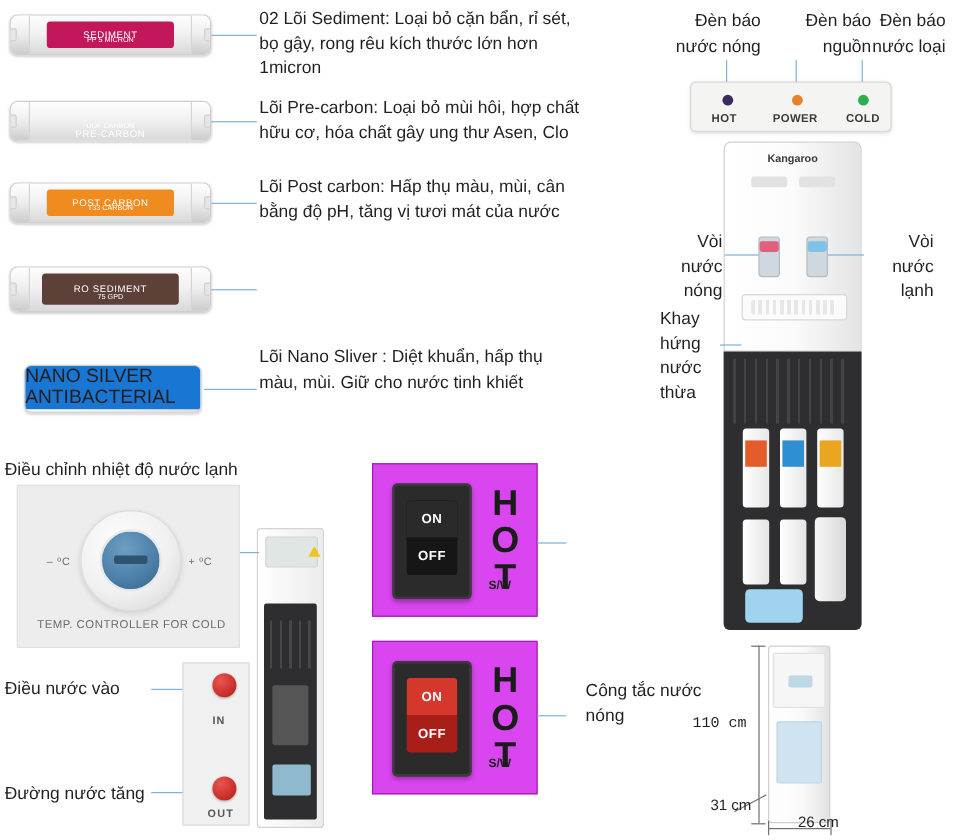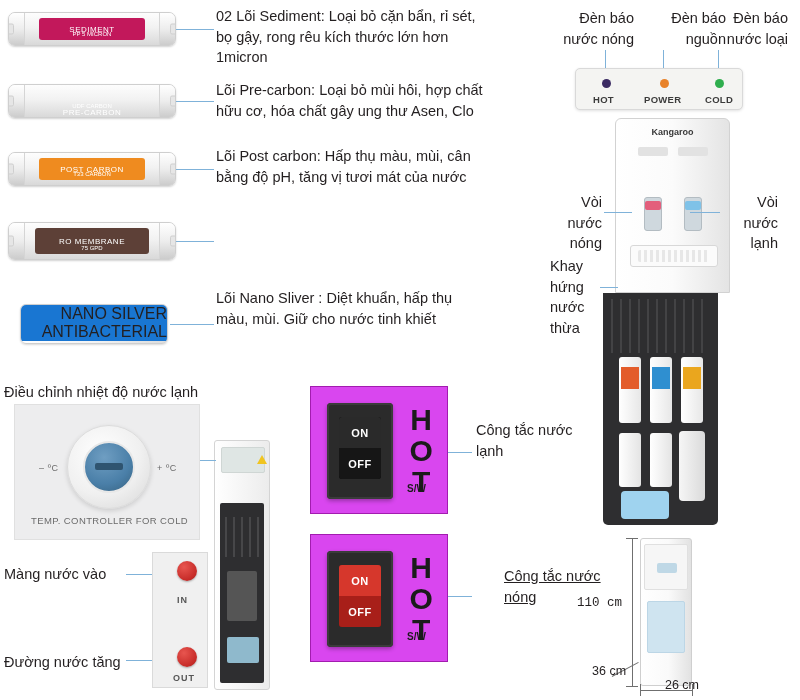--- a/index.html
+++ b/index.html
@@ -78,21 +78,20 @@
     box-shadow: 0 1px 3px rgba(0,0,0,.12);
   }
   .led { position: absolute; width: 9px; height: 9px; border-radius: 50%; }
   .led-lbl { position: absolute; font-size: 9.5px; font-weight: bold; color: #3b3b3b; letter-spacing: .3px;}
 
   .machine {
     position: absolute;
     background: linear-gradient(90deg,#ffffff 0%,#fbfbfb 50%,#e4e4e4 100%);
     border: 1px solid #d2d2d2;
     border-radius: 4px;
-    margin-left: 12px;
   }
   .machine-dark {
     position: absolute;
     background: #2e2e30;
     overflow: hidden;
   }
 
   
   .photo {
     position: absolute;
@@ -201,30 +200,30 @@
   </div>
   <div class="line hline" style="left:176px; top:169px; width:38px;"></div>
   <div class="abs txt" style="left:216px; top:146px; width:270px;">Lõi Post carbon: Hấp thụ màu, mùi, cân bằng độ pH, tăng vị tươi mát của nước</div>
 
   <div class="cart" style="left:8px; top:222px; width:168px; height:38px;">
     <div class="cap" style="left:0;"></div>
     <div class="cap r"></div>
     <div class="nub" style="left:-4px;"></div>
     <div class="nub" style="right:-4px;"></div>
     <div class="band" style="background:#5d4037; left:26px; right:26px;">
-      <div class="lbltext">RO MEMBRANE</div>
+      <div class="lbltext">RO SEDIMENT</div>
       <div class="sub">75 GPD</div>
     </div>
   </div>
   <div class="line hline" style="left:176px; top:241px; width:38px;"></div>
 
   <div class="cartv" style="left:20px; top:304px; width:148px; height:40px;">
     <div class="cap" style="left:0;width:14px;"></div>
     <div class="cap r" style="width:14px;"></div>
-    <div class="band" style="background:#1976d2; left:28px; right:22px; top:8px; bottom:8px;text-align:right;">
+    <div class="band" style="background:#1976d2; left:28px; right:22px; top:8px; bottom:8px;">
       <div class="lbltext">NANO SILVER</div>
       <div class="sub">ANTIBACTERIAL</div>
     </div>
   </div>
   <div class="line hline" style="left:170px; top:324px; width:44px;"></div>
   <div class="abs txt" style="left:216px; top:288px; width:270px;">Lõi Nano Sliver : Diệt khuẩn, hấp thụ màu, mùi. Giữ cho nước tinh khiết</div>
 
   <div class="abs txt txt-c" style="left:548px; top:8px; width:86px;">Đèn báo nước nóng</div>
   <div class="abs txt txt-c" style="left:654px; top:8px; width:72px;">Đèn báo nguồn</div>
   <div class="abs txt txt-c" style="left:700px; top:8px; width:88px;">Đèn báo nước loại</div>
@@ -319,58 +318,57 @@
     <div class="sw-plate" style="left:16px; top:16px; width:66px; height:96px;">
       <div class="rocker" style="left:12px; top:14px; width:42px; height:62px; background:#1c1c1c;">
         <div class="half" style="top:0; background:#2a2a2a;">ON</div>
         <div class="half" style="top:50%; background:#161616;">OFF</div>
       </div>
     </div>
     <div class="hotword" style="left:96px; top:16px; font-size:30px;">HOT</div>
     <div class="swlabel" style="left:96px; top:96px;">S/W</div>
   </div>
   <div class="line hline" style="left:448px; top:452px; width:24px;"></div>
-  <div class="abs txt" style="left:476px; top:420px; width:120px;">Công tắc nước lạnh</div>
 
   <div class="sw-bg" style="left:310px; top:534px; width:138px; height:128px;">
     <div class="sw-plate" style="left:16px; top:16px; width:66px; height:96px;">
       <div class="rocker" style="left:12px; top:14px; width:42px; height:62px; background:#c02a22;">
         <div class="half" style="top:0; background:#d6372c;">ON</div>
         <div class="half" style="top:50%; background:#a81f19;">OFF</div>
       </div>
     </div>
     <div class="hotword" style="left:96px; top:16px; font-size:30px;">HOT</div>
     <div class="swlabel" style="left:96px; top:96px;">S/W</div>
   </div>
   <div class="line hline" style="left:448px; top:596px; width:24px;"></div>
-  <div class="abs txt" style="left:504px; top:566px; width:120px;text-decoration:underline;">Công tắc nước nóng</div>
+  <div class="abs txt" style="left:488px; top:566px; width:120px;">Công tắc nước nóng</div>
 
   <div class="io-box" style="left:152px; top:552px; width:56px; height:136px;">
     <div class="io-cap" style="left:24px; top:8px; width:20px; height:20px;"></div>
     <div class="io-txt" style="left:24px; top:42px;">IN</div>
     <div class="io-cap" style="left:24px; top:94px; width:20px; height:20px;"></div>
     <div class="io-txt" style="left:20px; top:120px;">OUT</div>
   </div>
   <div class="line hline" style="left:126px; top:574px; width:26px;"></div>
-  <div class="abs txt" style="left:4px; top:564px; width:124px;">Màng nước vào</div>
+  <div class="abs txt" style="left:4px; top:564px; width:124px;">Điều nước vào</div>
   <div class="line hline" style="left:126px; top:660px; width:26px;"></div>
   <div class="abs txt" style="left:4px; top:652px; width:130px;">Đường nước tăng</div>
 
   <div class="mini-machine" style="left:640px; top:538px; width:52px; height:148px;">
     <div class="abs" style="left:3px; top:5px; right:3px; height:46px; background:#f6f6f6; border:1px solid #e0e0e0; border-radius:2px;"></div>
     <div class="abs" style="left:16px; top:24px; width:20px; height:10px; background:#bfd8e6; border-radius:2px;"></div>
     <div class="abs" style="left:6px; top:62px; right:6px; height:52px; background:#cfe4f0; border:1px solid #bcd6e6; border-radius:2px;"></div>
   </div>
 
   <div class="dim-line" style="left:632px; top:538px; width:1px; height:148px;"></div>
   <div class="dim-line" style="left:626px; top:538px; width:12px; height:1px;"></div>
   <div class="dim-line" style="left:626px; top:686px; width:12px; height:1px;"></div>
   <div class="dim-txt txt-r" style="left:556px; top:596px; width:66px;">110 cm</div>
 
   <div class="dim-line" style="left:612px; top:676px; width:30px; height:1px; transform:rotate(-28deg); transform-origin:left center;"></div>
-  <div class="dim-txt" style="left:592px; top:664px; width:48px;">36 cm</div>
+  <div class="dim-txt" style="left:592px; top:664px; width:48px;">31 cm</div>
 
   <div class="dim-line" style="left:640px; top:690px; width:52px; height:1px;"></div>
   <div class="dim-line" style="left:640px; top:684px; width:1px; height:12px;"></div>
   <div class="dim-line" style="left:692px; top:684px; width:1px; height:12px;"></div>
   <div class="dim-txt txt-c" style="left:633px; top:678px; width:66px;">26 cm</div>
 
 </div>
 
 </body></html>

